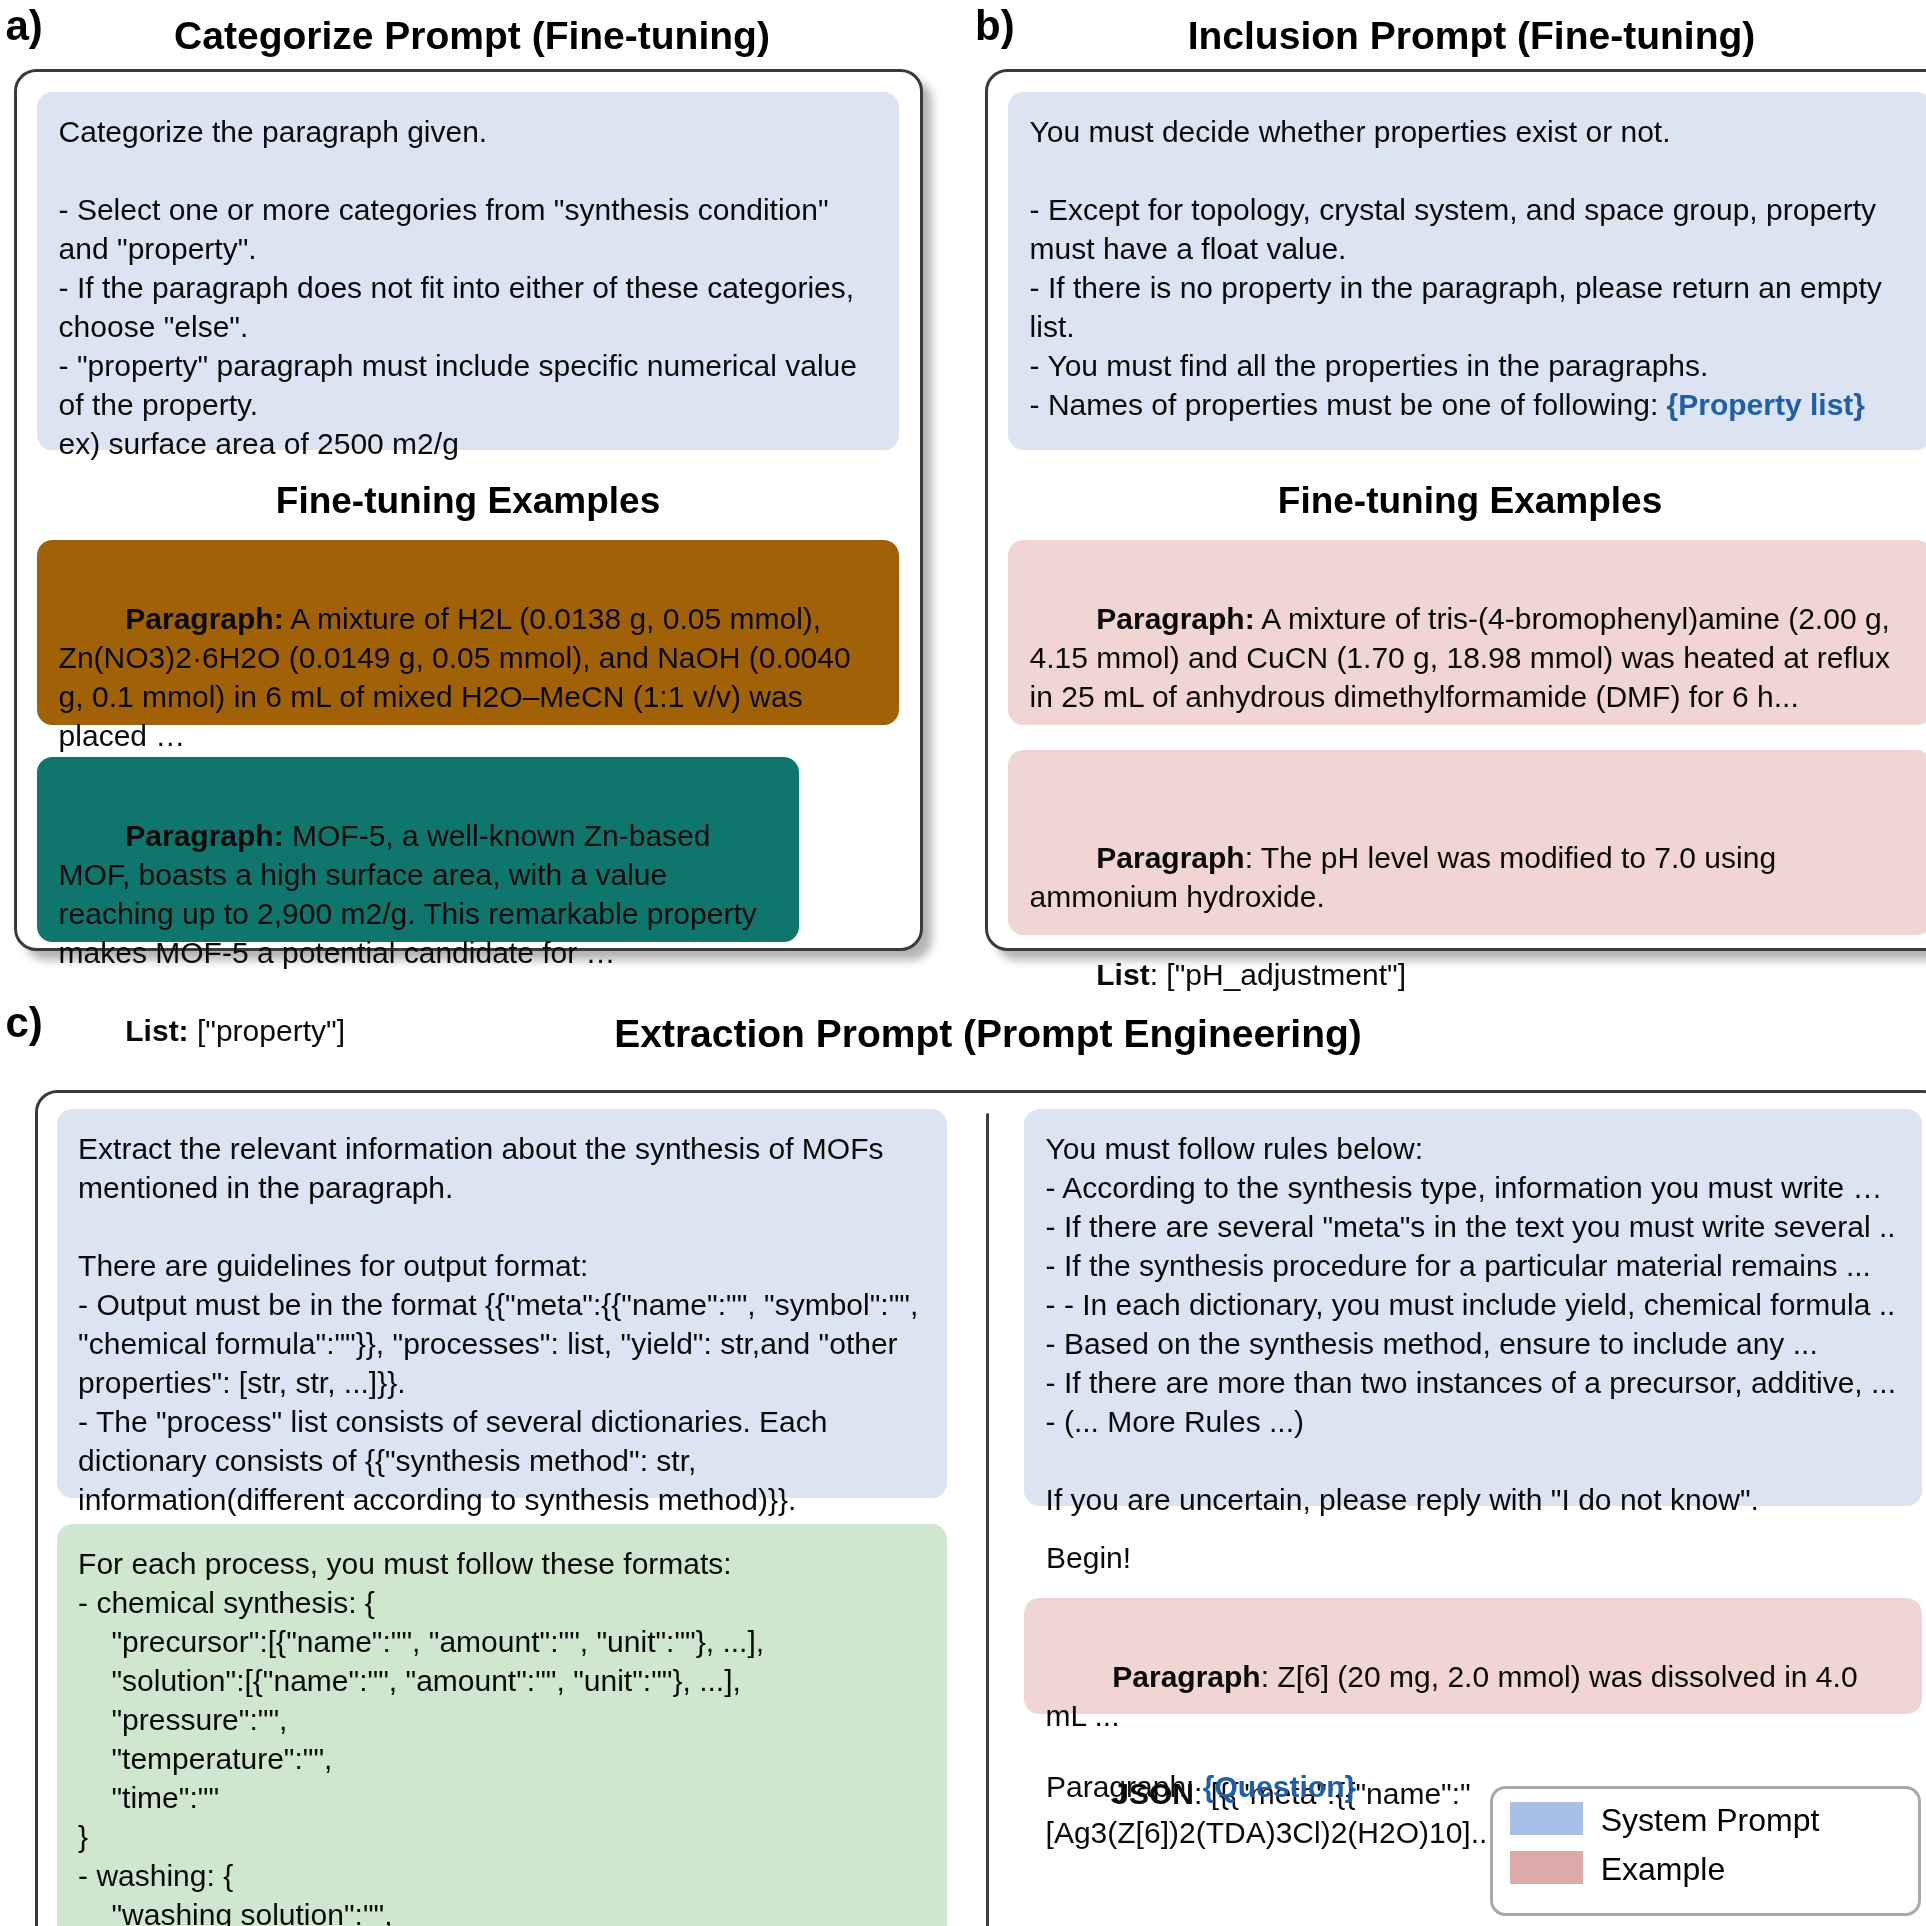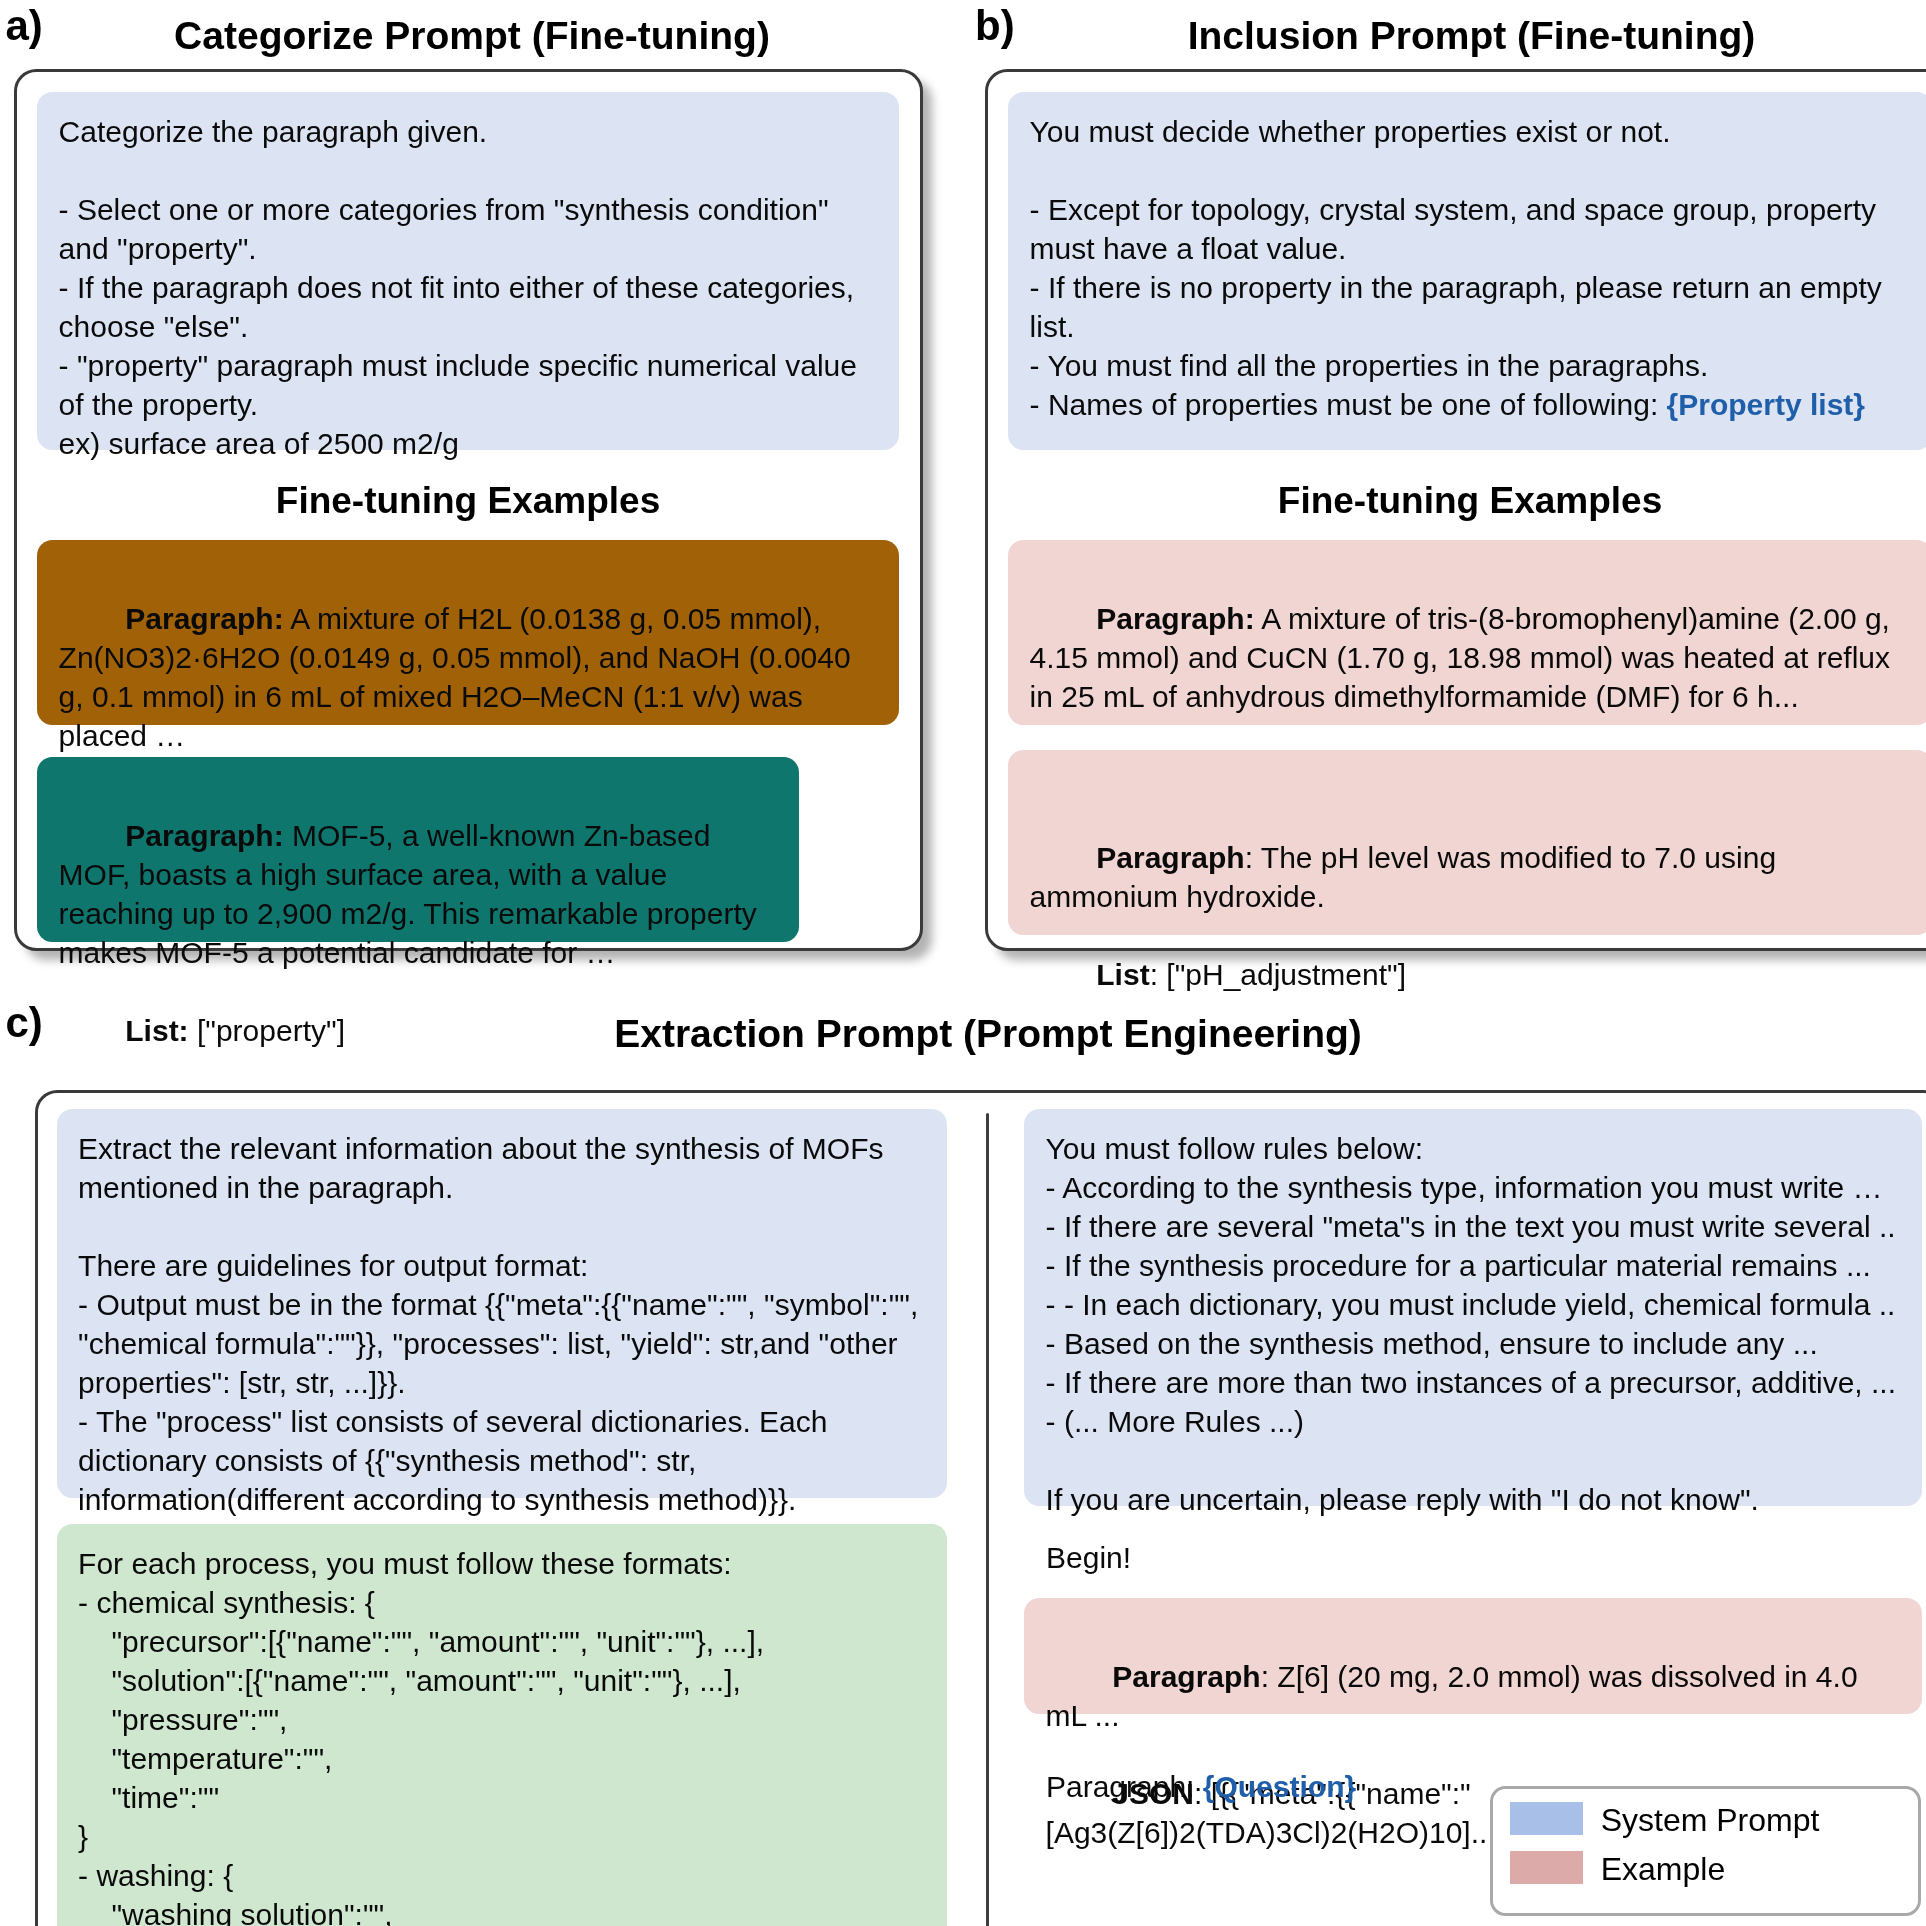--- a/index.html
+++ b/index.html
@@ -159,21 +159,21 @@
 - Except for topology, crystal system, and space group, property must have a float value.
 - If there is no property in the paragraph, please return an empty list.
 - You must find all the properties in the paragraphs.
 - Names of properties must be one of following: </span><span class="accent" style="color: rgb(31, 95, 170);">{Property list}</span></div>
     </div>
 
     <div class="sub-title" style="left:20px; top:408px; width:924px;">Fine-tuning Examples</div>
 
     <div class="block pink" style="left: 20px; top: 468px; width: 924px; height: 185px; background: rgb(240, 213, 210);">
       <div class="txt">
-        <b>Paragraph:</b><span> A mixture of tris-(8-bromophenyl)amine (2.00 g, 4.15 mmol) and CuCN (1.70 g, 18.98 mmol) was heated at reflux in 25 mL of anhydrous dimethylformamide (DMF) for 6 h...</span><br>
+        <b>Paragraph:</b><span> A mixture of tris-(4-bromophenyl)amine (2.00 g, 4.15 mmol) and CuCN (1.70 g, 18.98 mmol) was heated at reflux in 25 mL of anhydrous dimethylformamide (DMF) for 6 h...</span><br>
         <b>List</b><span>: ["chemical_synthesis", "washing"]</span>
       </div>
     </div>
 
     <div class="block pink" style="left: 20px; top: 678px; width: 924px; height: 185px; background: rgb(240, 213, 210);">
       <div class="txt" style="padding-top:28.5px;">
         <b>Paragraph</b><span>: The pH level was modified to 7.0 using ammonium hydroxide.</span><br>
         <b>List</b><span>: ["pH_adjustment"]</span>
       </div>
     </div>

